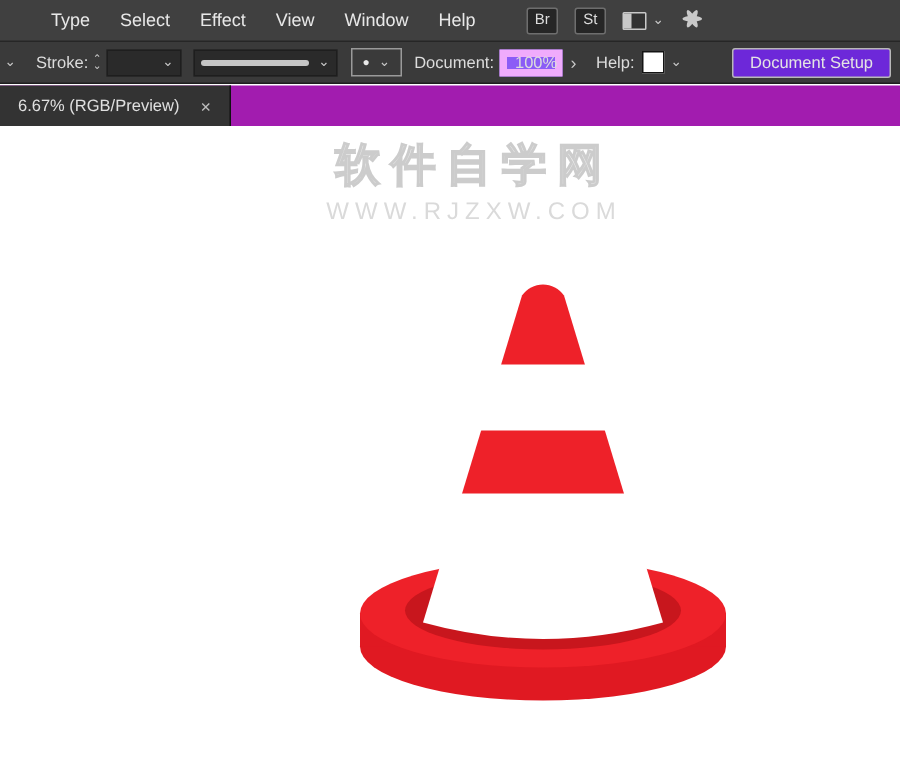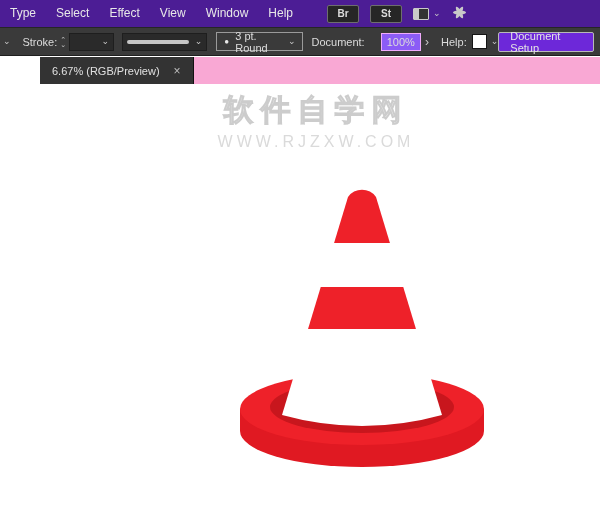--- a/index.html
+++ b/index.html
@@ -6,30 +6,31 @@
   html,body { width:600px; height:515px; overflow:hidden; }
   body {
     position:relative;
     font-family:"Liberation Sans","DejaVu Sans",sans-serif;
     background:#ffffff;
     color:#e0e0e0;
   }
   
   .menubar {
     position:absolute; top:0; left:0; right:0; height:28px;
-    background:#4c1d95; display:flex; align-items:center;
+    background:#404040; display:flex; align-items:center;
     font-size:12px; color:#e8e8e8;
     border-bottom:1px solid #262626;
+    padding-left:24px;
   }
   .menu-item { padding:0 10px; line-height:27px; cursor:default; }
   .menu-icons { display:flex; align-items:center; gap:11px; margin-left:24px; }
   .badge {
-    width:32px; height:18px; background:#262626; border:1px solid #6e6e6e;
+    width:21px; height:18px; background:#262626; border:1px solid #6e6e6e;
     border-radius:2px; color:#dcdcdc; font-size:10px;
-    display:flex; align-items:center; justify-content:center;font-weight:bold;
+    display:flex; align-items:center; justify-content:center;
   }
   .workspace { display:flex; align-items:center; gap:4px; }
   .ws-icon { width:16px; height:12px; border:1px solid #c9c9c9; border-radius:1px; position:relative; background:#323232; }
   .ws-icon::before { content:""; position:absolute; left:0; top:0; bottom:0; width:5px; background:#c9c9c9; }
   .chev { font-size:9px; color:#c9c9c9; line-height:1; }
   
   .optionsbar {
     position:absolute; top:28px; left:0; right:0; height:28px;
     background:#3a3a3a; border-bottom:1px solid #1f1f1f;
     display:flex; align-items:center; font-size:11px; color:#dcdcdc;
@@ -45,35 +46,35 @@
   }
   .dd-small { width:50px; margin-left:3px; }
   .dd-wide  { width:96px; margin-left:8px; }
   .profile-line { flex:1; height:4px; background:#c6c6c6; margin-right:6px; border-radius:2px; }
   .brush-dd {
     border:1px solid #9a9a9a; background:#3a3a3a; height:19px;
     display:flex; align-items:center; gap:6px; padding:0 7px; margin-left:9px;
   }
   .brush-dot { font-size:8px; color:#e8e8e8; }
   .opacity-input {
-    width:42px; height:18px; background:#8b5cf6; border:1px solid #f0abfc;
-    display:flex; align-items:center; padding:0 5px; margin-left:16px;
+    width:42px; height:18px; background:#8b5cf6; border:5px solid #f0abfc;
+    display:flex; align-items:center; padding:0 5px; margin-left:4px;
   }
   .more-btn { width:14px; text-align:center; color:#c9c9c9; font-size:12px; }
   .swatch-dd { display:flex; align-items:center; gap:4px; margin-left:5px; }
   .swatch { width:15px; height:15px; background:#ffffff; border:1px solid #141414; }
   .doc-setup {
     margin-left:auto; margin-right:6px; border:1px solid #b8b8b8; border-radius:2px;
     height:20px; padding:0 11px; display:flex; align-items:center;
     background:#6d28d9; font-size:11px; color:#e4e4e4;
   }
   
   .tabbar {
     position:absolute; top:57px; left:0; right:0; height:27px;
-    background:#f9a8d4; display:flex; align-items:stretch;margin-left:40px;
+    background:#a21caf; display:flex; align-items:stretch;
   }
   .doc-tab {
     background:#333333; color:#e0e0e0; font-size:11px;
     display:flex; align-items:center; gap:14px; padding:0 12px;
     border-right:1px solid #111;
   }
   .tab-close { color:#bdbdbd; font-size:12px; }
   
   .canvas { position:absolute; top:84px; left:0; right:0; bottom:0; background:#ffffff; overflow:hidden;margin-left:32px; }
   .watermark { position:absolute; top:6px; left:50%; transform:translateX(-50%); text-align:center; pointer-events:none; }
@@ -124,21 +125,20 @@
   <div class="dd dd-small">
     <span></span>
     <span class="chev">⌄</span>
   </div>
   <div class="dd dd-wide">
     <span class="profile-line"></span>
     <span class="chev">⌄</span>
   </div>
   <div class="brush-dd">
     <span class="brush-dot">●</span>
-    <span>3 pt. Round</span>
     <span class="chev">⌄</span>
   </div>
   <span class="ob-label">Document:</span>
   <div class="opacity-input">100%</div>
   <div class="more-btn">›</div>
   <span class="ob-label">Help:</span>
   <div class="swatch-dd">
     <span class="swatch"></span>
     <span class="chev">⌄</span>
   </div>

